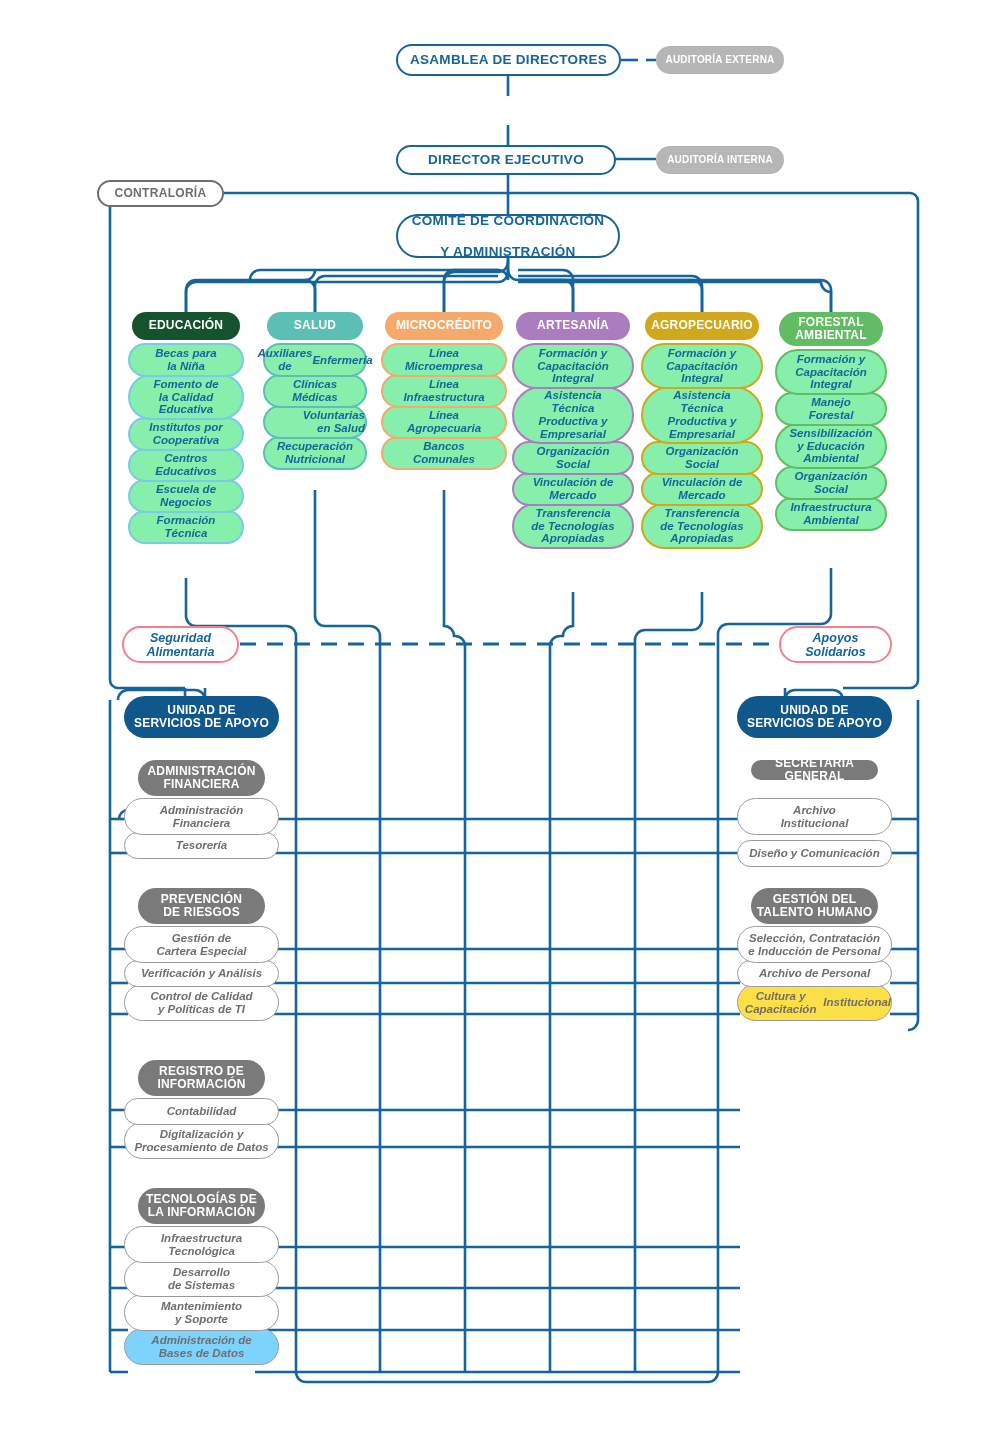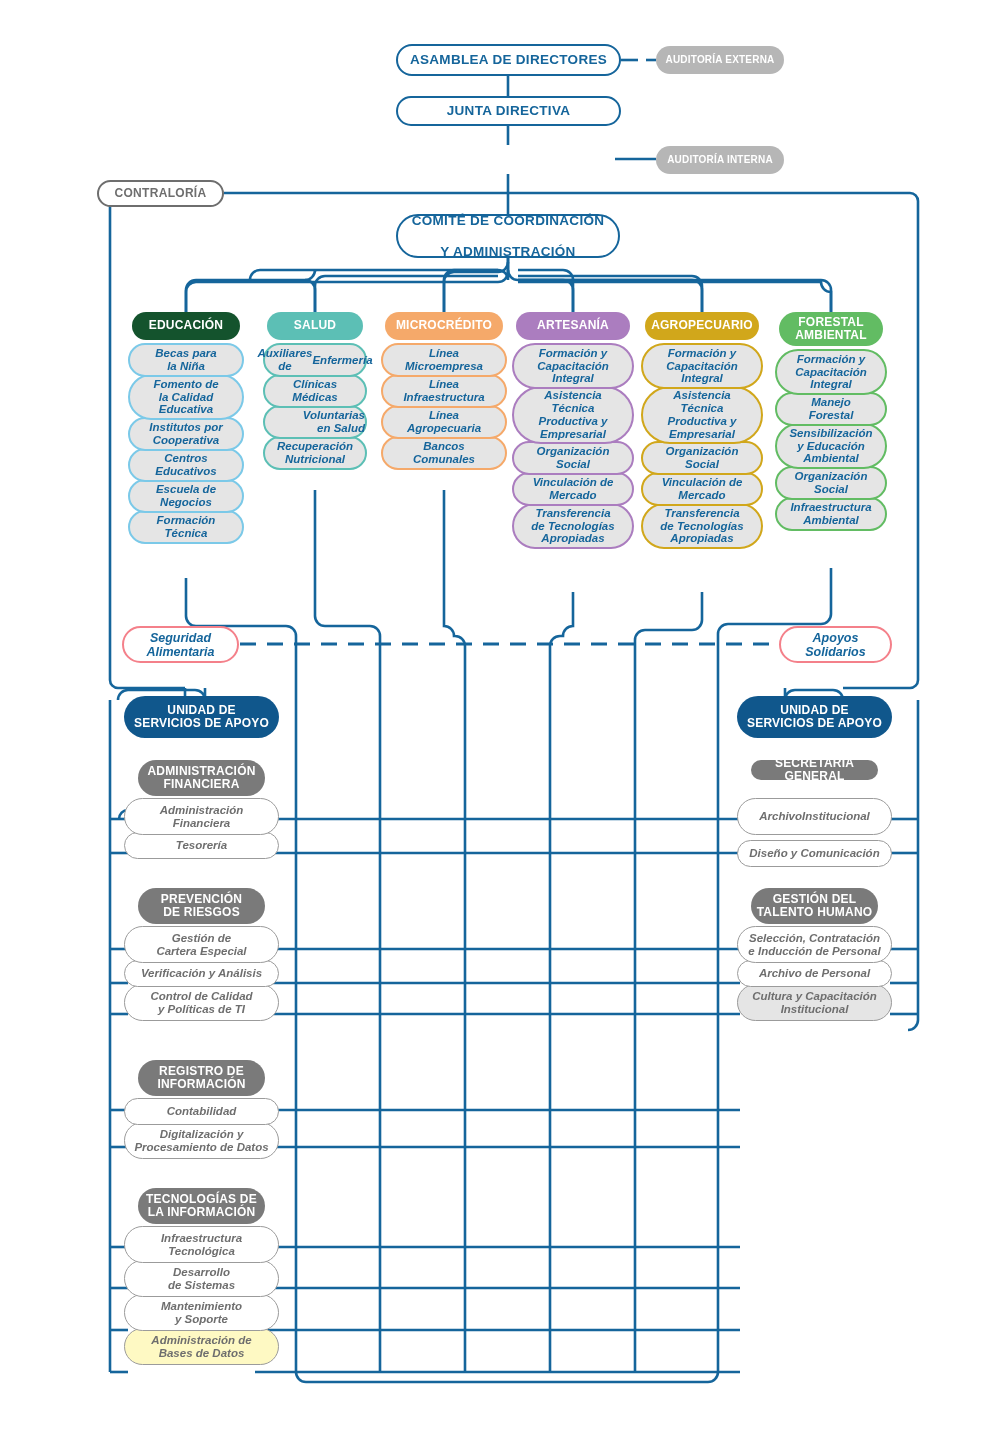--- a/index.html
+++ b/index.html
@@ -14,21 +14,21 @@
            color:#15659B;font-weight:bold;letter-spacing:.3px;text-align:right;}
   
   .graypill{background:#B6B6B6;border-radius:999px;color:#ffffff;font-weight:bold;
             letter-spacing:.2px;}
   
   .contraloria{border:2.2px solid #6E6E6E;background:#fff;border-radius:999px;
                color:#6E6E6E;font-weight:bold;letter-spacing:.3px;}
   
   .dept-head{border-radius:999px;color:#ffffff;font-weight:bold;letter-spacing:.2px;}
   
-  .dept-item{background:#e5e5e5;border-radius:999px;color:#15659B;font-style:italic;
+  .dept-item{background:#86efac;border-radius:999px;color:#15659B;font-style:italic;
              font-weight:bold;}
   
   .pinkpill{background:#fff;border:2px solid #F4808A;border-radius:999px;
             color:#15659B;font-style:italic;font-weight:bold;}
   
   .navy{background:#10578C;border-radius:999px;color:#ffffff;font-weight:bold;
         letter-spacing:.2px;}
   
   .sup-head{background:#7A7A7A;border-radius:999px;color:#ffffff;font-weight:bold;
             letter-spacing:.2px;}
@@ -135,24 +135,24 @@
   </svg>
 
   <div class="node toppill" style="left:396px;top:44px;width:225px;height:32px;font-size:13.5px;">
     <span>ASAMBLEA DE DIRECTORES</span>
   </div>
 
   <div class="node graypill" style="left:656px;top:46px;width:128px;height:28px;font-size:10px;">
     <span>AUDITORÍA EXTERNA</span>
   </div>
 
-  <div class="node toppill" style="left:396px;top:96px;width:225px;height:30px;font-size:13.5px;">
-    <span>JUNTA DIRECTIVA</span>
-  </div>
-
+
+  <div class="node toppill" style="left:396px;top:145px;width:220px;height:30px;font-size:13.5px;">
+    <span>DIRECTOR EJECUTIVO</span>
+  </div>
 
   <div class="node graypill" style="left:656px;top:146px;width:128px;height:28px;font-size:10px;">
     <span>AUDITORÍA INTERNA</span>
   </div>
 
   <div class="node contraloria" style="left:97px;top:180px;width:127px;height:27px;font-size:12px;">
     <span>CONTRALORÍA</span>
   </div>
 
   <div class="node toppill" style="left:396px;top:214px;width:224px;height:44px;font-size:13.5px;flex-direction:column;gap:15px;">
@@ -376,47 +376,47 @@
         <span>Tecnológica</span>
       </div>
       <div class="node sup-item" style="left: 124px; top: 1260px; width: 155px; height: 37px; font-size: 11.5px; flex-direction: column; z-index: 19; background: rgb(255, 255, 255);">
         <span>Desarrollo</span>
         <span>de Sistemas</span>
       </div>
       <div class="node sup-item" style="left: 124px; top: 1294px; width: 155px; height: 37px; font-size: 11.5px; flex-direction: column; z-index: 18; background: rgb(255, 255, 255);">
         <span>Mantenimiento</span>
         <span>y Soporte</span>
       </div>
-      <div class="node sup-item" style="left: 124px; top: 1328px; width: 155px; height: 37px; font-size: 11.5px; flex-direction: column; z-index: 17; background: #fef9c3;">
+      <div class="node sup-item" style="left: 124px; top: 1328px; width: 155px; height: 37px; font-size: 11.5px; flex-direction: column; z-index: 17; background: #7dd3fc;">
         <span>Administración de</span>
         <span>Bases de Datos</span>
       </div>
     </div>
   <div id="support-right-layer">
       <div class="node sup-head" style="left: 751px; top: 760px; width: 127px; height: 20px; font-size: 12px; flex-direction: column;">
         <span>SECRETARÍA</span>
         <span>GENERAL</span>
       </div>
-      <div class="node sup-item" style="left: 737px; top: 798px; width: 155px; height: 37px; font-size: 11.5px; z-index: 20; background: rgb(255, 255, 255);">
+      <div class="node sup-item" style="left: 737px; top: 798px; width: 155px; height: 37px; font-size: 11.5px; flex-direction: column; z-index: 20; background: rgb(255, 255, 255);">
         <span>Archivo</span>
         <span>Institucional</span>
       </div>
       <div class="node sup-item" style="left: 737px; top: 832px; width: 155px; height: 27px; font-size: 11.5px; flex-direction: column; z-index: 19; background: rgb(255, 255, 255); margin-top: 8px;">
         <span>Diseño y Comunicación</span>
       </div>
       <div class="node sup-head" style="left: 751px; top: 888px; width: 127px; height: 36px; font-size: 12px; flex-direction: column;">
         <span>GESTIÓN DEL</span>
         <span>TALENTO HUMANO</span>
       </div>
       <div class="node sup-item" style="left: 737px; top: 926px; width: 155px; height: 37px; font-size: 11.5px; flex-direction: column; z-index: 20; background: rgb(255, 255, 255);">
         <span>Selección, Contratación</span>
         <span>e Inducción de Personal</span>
       </div>
       <div class="node sup-item" style="left: 737px; top: 960px; width: 155px; height: 27px; font-size: 11.5px; flex-direction: column; z-index: 19; background: rgb(255, 255, 255);">
         <span>Archivo de Personal</span>
       </div>
-      <div class="node sup-item" style="left: 737px; top: 984px; width: 155px; height: 37px; font-size: 11.5px; flex-direction: column; z-index: 18; background: #e5e5e5;">
+      <div class="node sup-item" style="left: 737px; top: 984px; width: 155px; height: 37px; font-size: 11.5px; z-index: 18; background: #fde047;">
         <span>Cultura y Capacitación</span>
         <span>Institucional</span>
       </div>
     </div>
 
 </div>
 
 </body></html>

